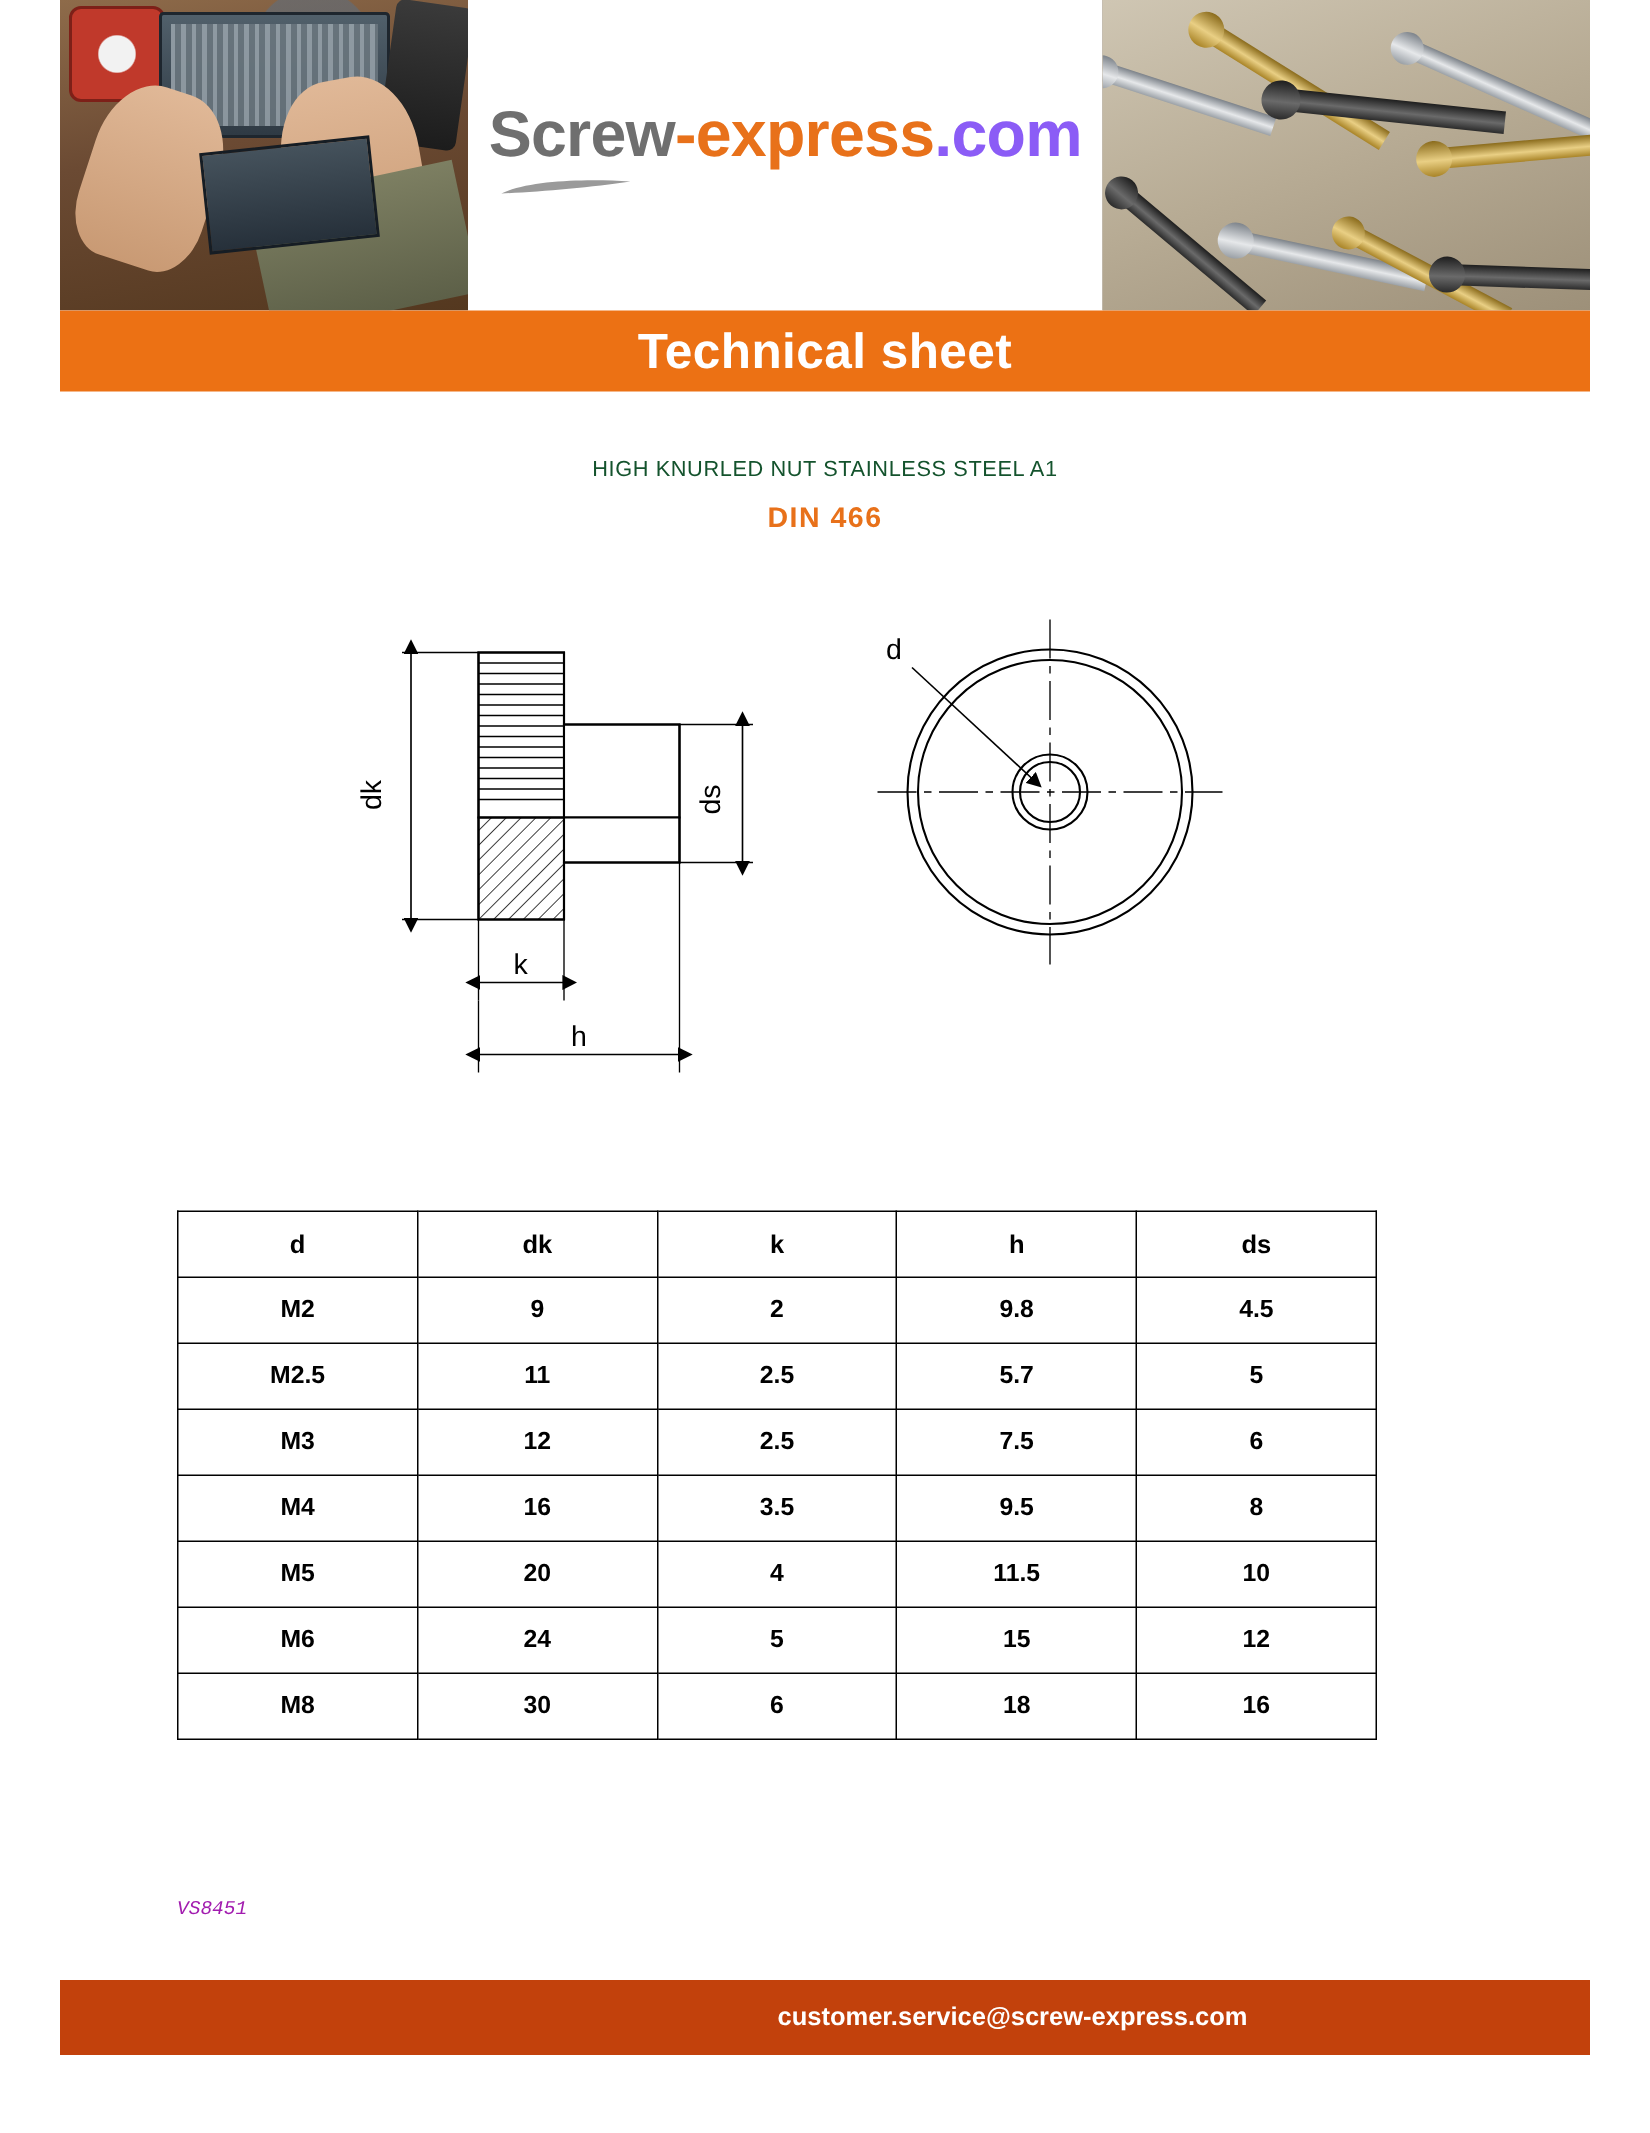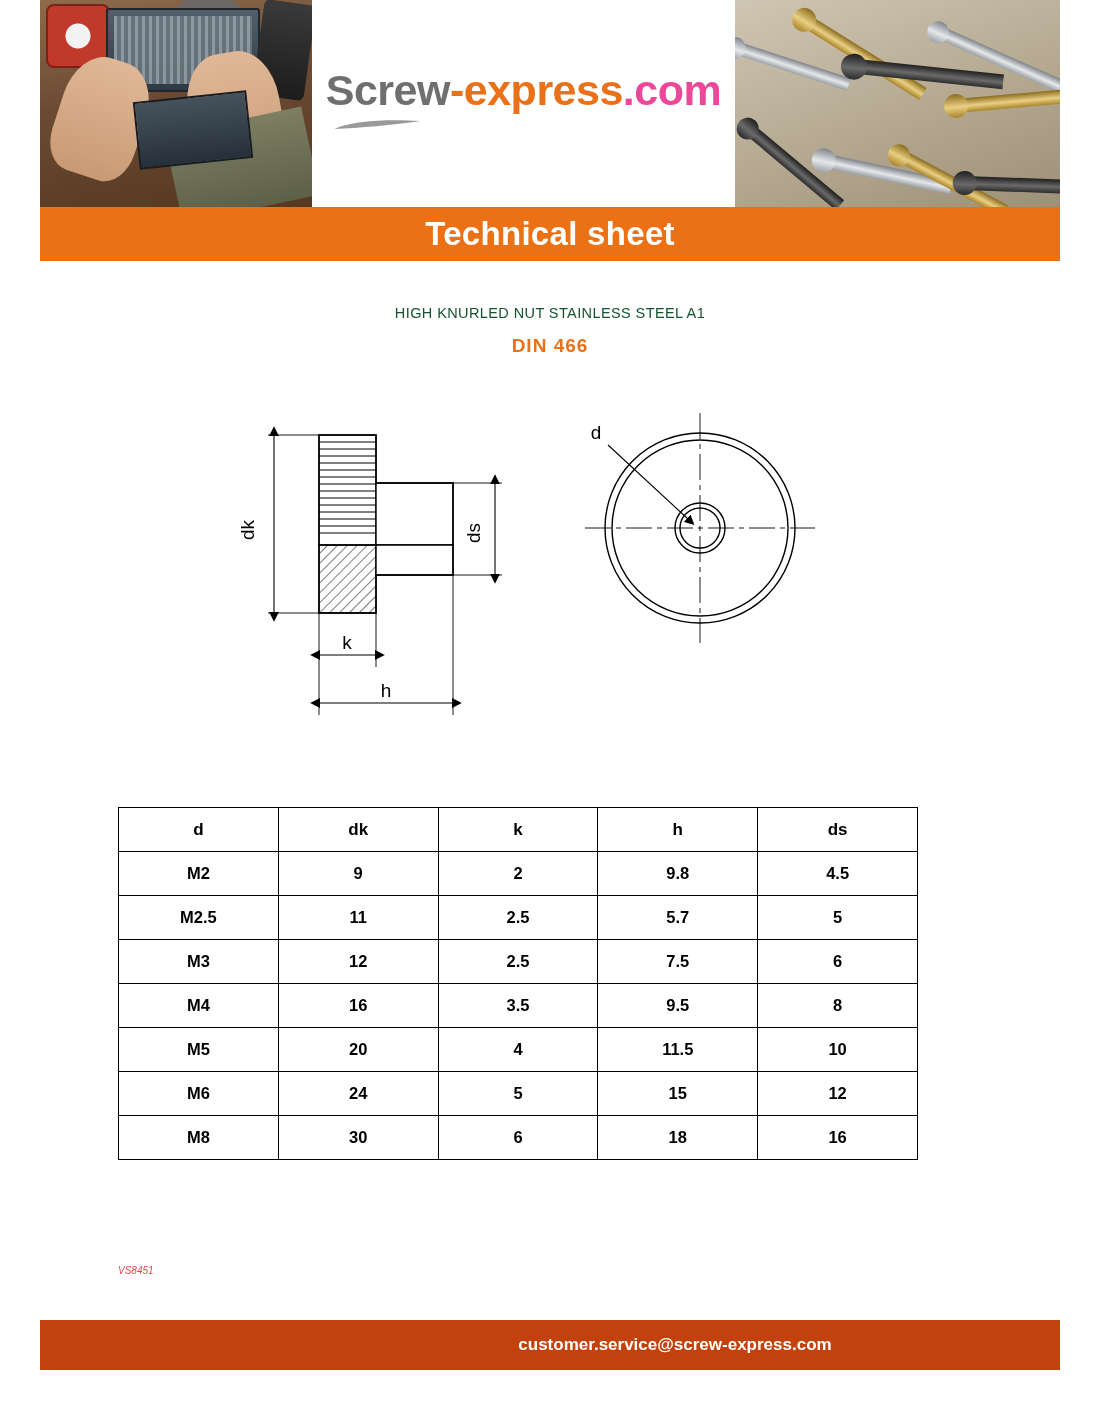--- a/index.html
+++ b/index.html
@@ -121,21 +121,21 @@
     transform: translateX(-50%);
     white-space: nowrap;
   }
   .logo-text {
     font-size: 43px;
     font-weight: bold;
     letter-spacing: -0.5px;
   }
   .logo-screw { color: #6f6f6f; }
   .logo-express { color: #e8711a; }
-  .logo-com { color: #ec4899; }
+  .logo-com { color: #8b5cf6; }
   .logo-swoosh {
     position: absolute;
     left: 6px;
     top: 52px;
     width: 90px;
     height: 14px;
   }
 
   
   .title-bar {
@@ -207,23 +207,24 @@
     font-weight: bold;
     color: #000;
   }
   table.spec th { font-size: 17px; }
 
   
   .code {
     position: absolute;
     left: 118px;
     top: 1265px;
-    font-size: 10px;
+    font-size: 13px;
     font-style: italic;
-    color: #ef4444;
+    color: #a21caf;
+    font-family: Liberation Mono, monospace;
   }
   .footer-bar {
     position: absolute;
     left: 40px;
     top: 1320px;
     width: 1020px;
     height: 50px;
     background: #c2410c;
     display: flex;
     align-items: center;

